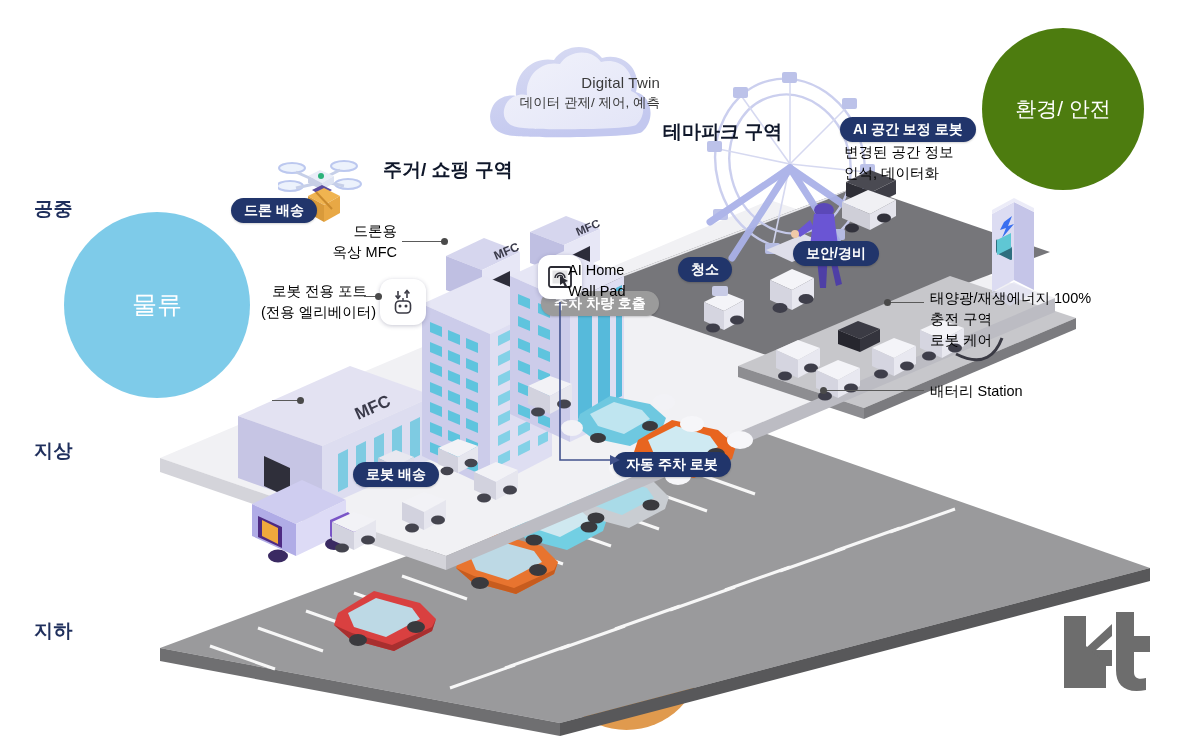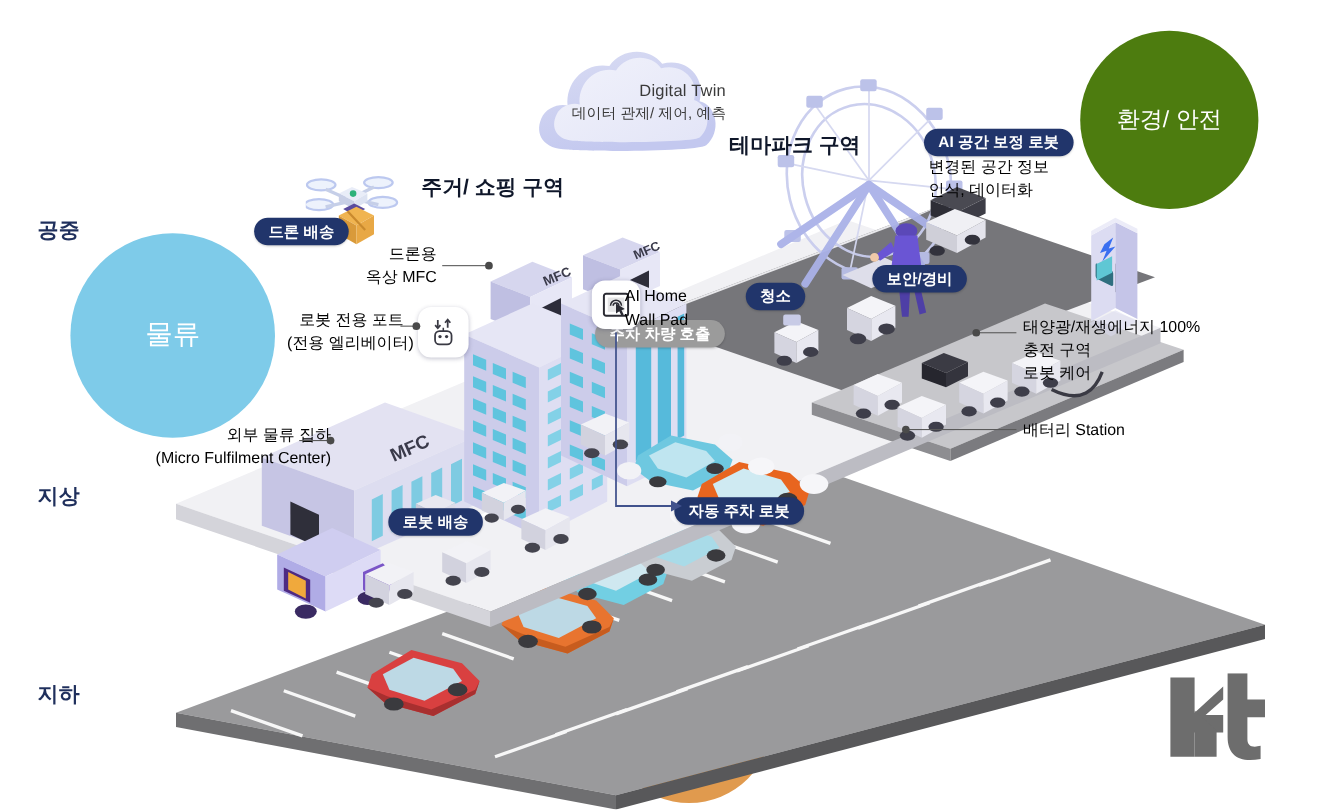--- a/index.html
+++ b/index.html
@@ -610,24 +610,20 @@
   <div class="leader" style="left:402px;top:241px;width:44px;"></div>
   <div class="dot" style="left:441px;top:238px;"></div>
 
   <div class="abs callout" style="left:261px;top:281px;text-align:right;width:106px;">
     <div>로봇 전용 포트</div>
     <div>(전용 엘리베이터)</div>
   </div>
   <div class="leader" style="left:364px;top:296px;width:18px;"></div>
   <div class="dot" style="left:375px;top:293px;"></div>
 
-  <div class="abs callout" style="left:115px;top:386px;text-align:right;width:186px;">
-    <div>외부 물류 집하</div>
-    <div>(Micro Fulfilment Center)</div>
-  </div>
   <div class="leader" style="left:272px;top:400px;width:30px;"></div>
   <div class="dot" style="left:297px;top:397px;"></div>
 
   <div class="abs callout" style="left:568px;top:260px;">
     <div>AI Home</div>
     <div>Wall Pad</div>
   </div>
 
   <div class="abs callout" style="left:844px;top:142px;">
     <div>변경된 공간 정보</div>

